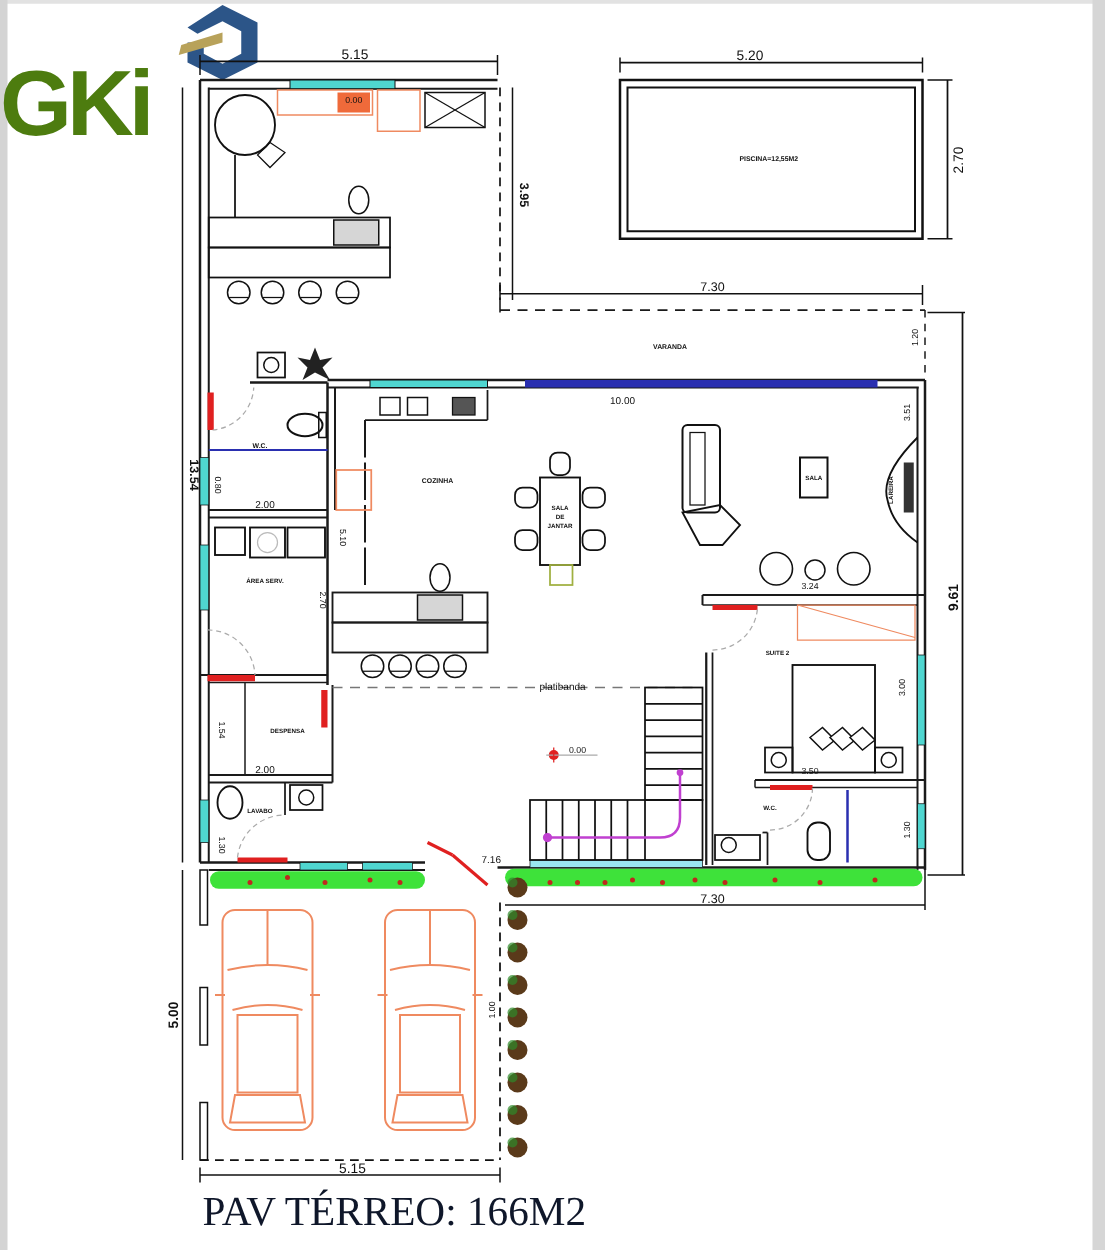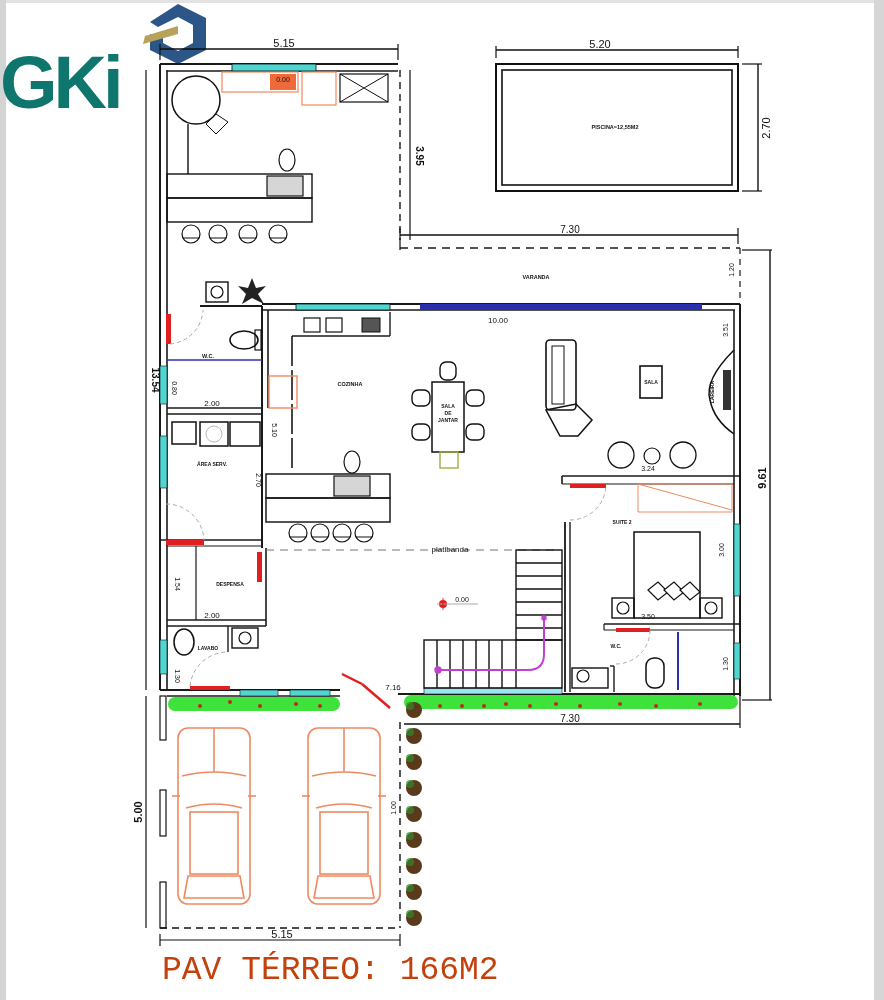--- a/index.html
+++ b/index.html
@@ -1,22 +1,22 @@
 <!DOCTYPE html>
 <html><head>
 <meta charset="utf-8">
 <style>
   html,body{margin:0;padding:0;background:#ffffff;}
   body{width:884px;height:1000px;position:relative;overflow:hidden;font-family:"Liberation Sans",sans-serif;}
   .frame-left{position:absolute;left:0;top:0;width:6px;height:1000px;background:#d4d4d4;}
   .frame-right{position:absolute;right:0;top:0;width:10px;height:1000px;background:#d6d6d6;}
   .frame-top{position:absolute;left:0;top:0;width:884px;height:3px;background:#e2e2e2;}
   svg.plan{position:absolute;left:0;top:0;}
-  .logo-text{position:absolute;left:0;top:46px;font-family:"Liberation Sans",sans-serif;font-weight:bold;font-size:74px;color:#0f766e;letter-spacing:-4px;line-height:1;}
-  .title{position:absolute;left:162px;top:952px;font-size:33px;color:#c2410c;font-family:Liberation Mono, monospace;letter-spacing:0px;text-align:center;}
+  .logo-text{position:absolute;left:0;top:46px;font-family:"Liberation Sans",sans-serif;font-weight:bold;font-size:74px;color:#4d7c0f;letter-spacing:-4px;line-height:1;}
+  .title{position:absolute;left:162px;top:952px;font-size:33px;color:#0f172a;font-family:Liberation Serif, serif;letter-spacing:0px;text-align:center;}
   .t{font-family:"Liberation Sans",sans-serif;fill:#111;}
 </style>
 </head>
 <body>
 
 <div class="frame-top"></div>
 <div class="frame-left"></div>
 <div class="frame-right"></div>
 
 <svg class="plan" width="884" height="1000" viewBox="0 0 884 1000">

